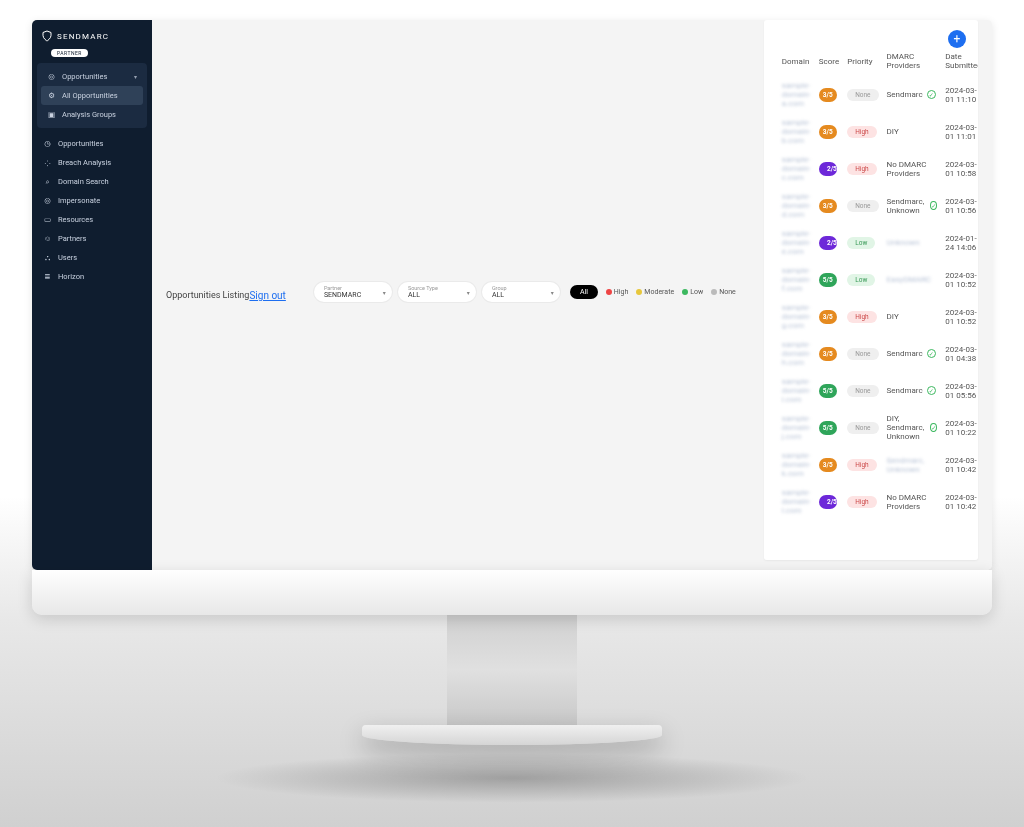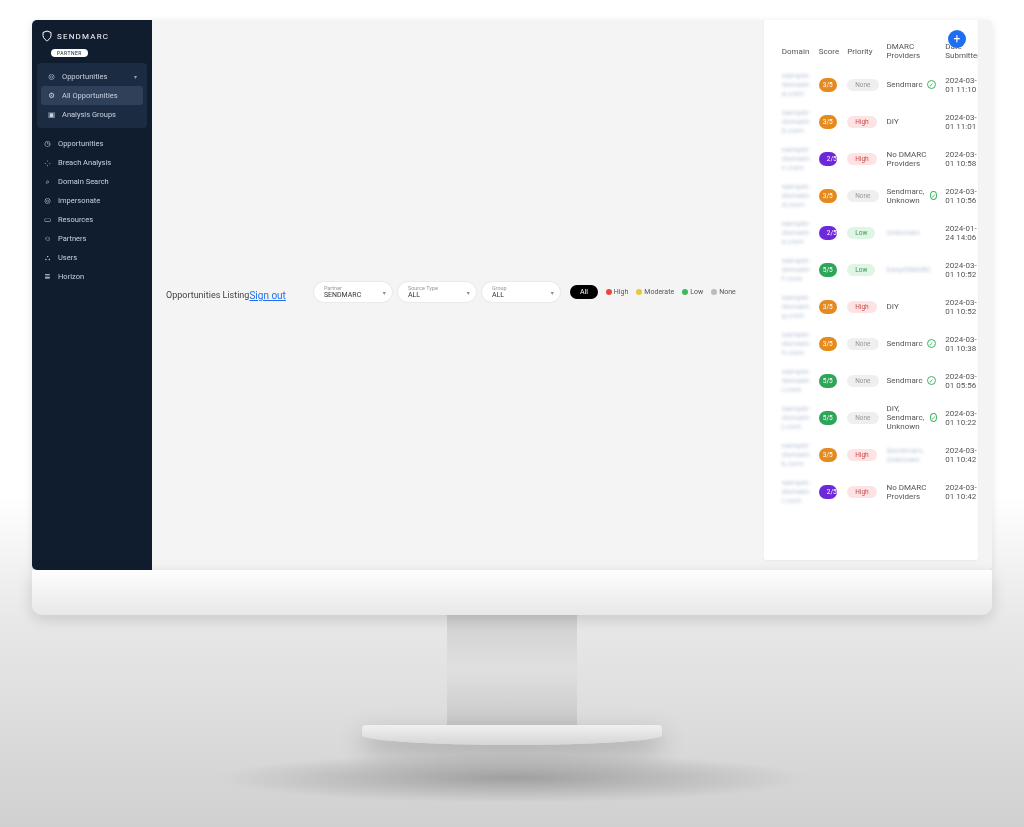--- a/index.html
+++ b/index.html
@@ -159,34 +159,34 @@
     border-radius:50%;
     display:flex;
     align-items:center;
     justify-content:center;
     font-size: 12px;
     line-height:1;
   }
   .search-wrap { display:flex; justify-content:flex-end; margin-top: 18px; font-size: 7px; color:#666; }
   .search-wrap input { border:none; border-bottom:1px solid #ddd; font-size:7px; margin-left:4px; width:70px; outline:none; }
 
-  table { width: 100%; border-collapse: collapse; margin-top: 8px; }
+  table { width: 100%; border-collapse: collapse; margin-top: 18px; }
   th { text-align: left; font-weight: 400; font-size: 8px; color: #555; padding: 6px 4px; }
   td { font-size: 8px; color: #555; padding: 5px 4px; vertical-align: middle; }
   .blur { color: #b8c3d6; filter: blur(1.6px); font-size: 8px; }
   .score-badge {
     display: inline-block;
     min-width: 18px;
     height: 14px;
     line-height: 14px;
     text-align: center;
     border-radius: 8px;
     color: #fff;
     font-size: 6.5px;
-    font-weight: 400;
+    font-weight: 700;
   }
   .score-orange { background: #e58a1f; }
   .score-red { background: #6d28d9; text-align: right; }
   .score-green { background: #2fa55a; }
   .pri-badge {
     display: inline-block;
     padding: 2px 8px;
     border-radius: 8px;
     font-size: 6.5px;
   }
@@ -367,21 +367,21 @@
                 <td><span class="pri-badge pri-high">High</span></td>
                 <td><span class="provider">DIY</span></td>
                 <td>2024-03-01 10:52</td>
                 <td class="doc-ico">🗎</td>
               </tr>
               <tr>
                 <td><span class="blur">sample-domain-h.com</span></td>
                 <td><span class="score-badge score-orange">3/5</span></td>
                 <td><span class="pri-badge pri-none">None</span></td>
                 <td><span class="provider">Sendmarc <span class="check">✓</span></span></td>
-                <td>2024-03-01 10:38</td>
+                <td>2024-03-01 04:38</td>
                 <td class="doc-ico">🗎</td>
               </tr>
               <tr>
                 <td><span class="blur">sample-domain-i.com</span></td>
                 <td><span class="score-badge score-green">5/5</span></td>
                 <td><span class="pri-badge pri-none">None</span></td>
                 <td><span class="provider">Sendmarc <span class="check">✓</span></span></td>
                 <td>2024-03-01 05:56</td>
                 <td class="doc-ico">🗎</td>
               </tr>

